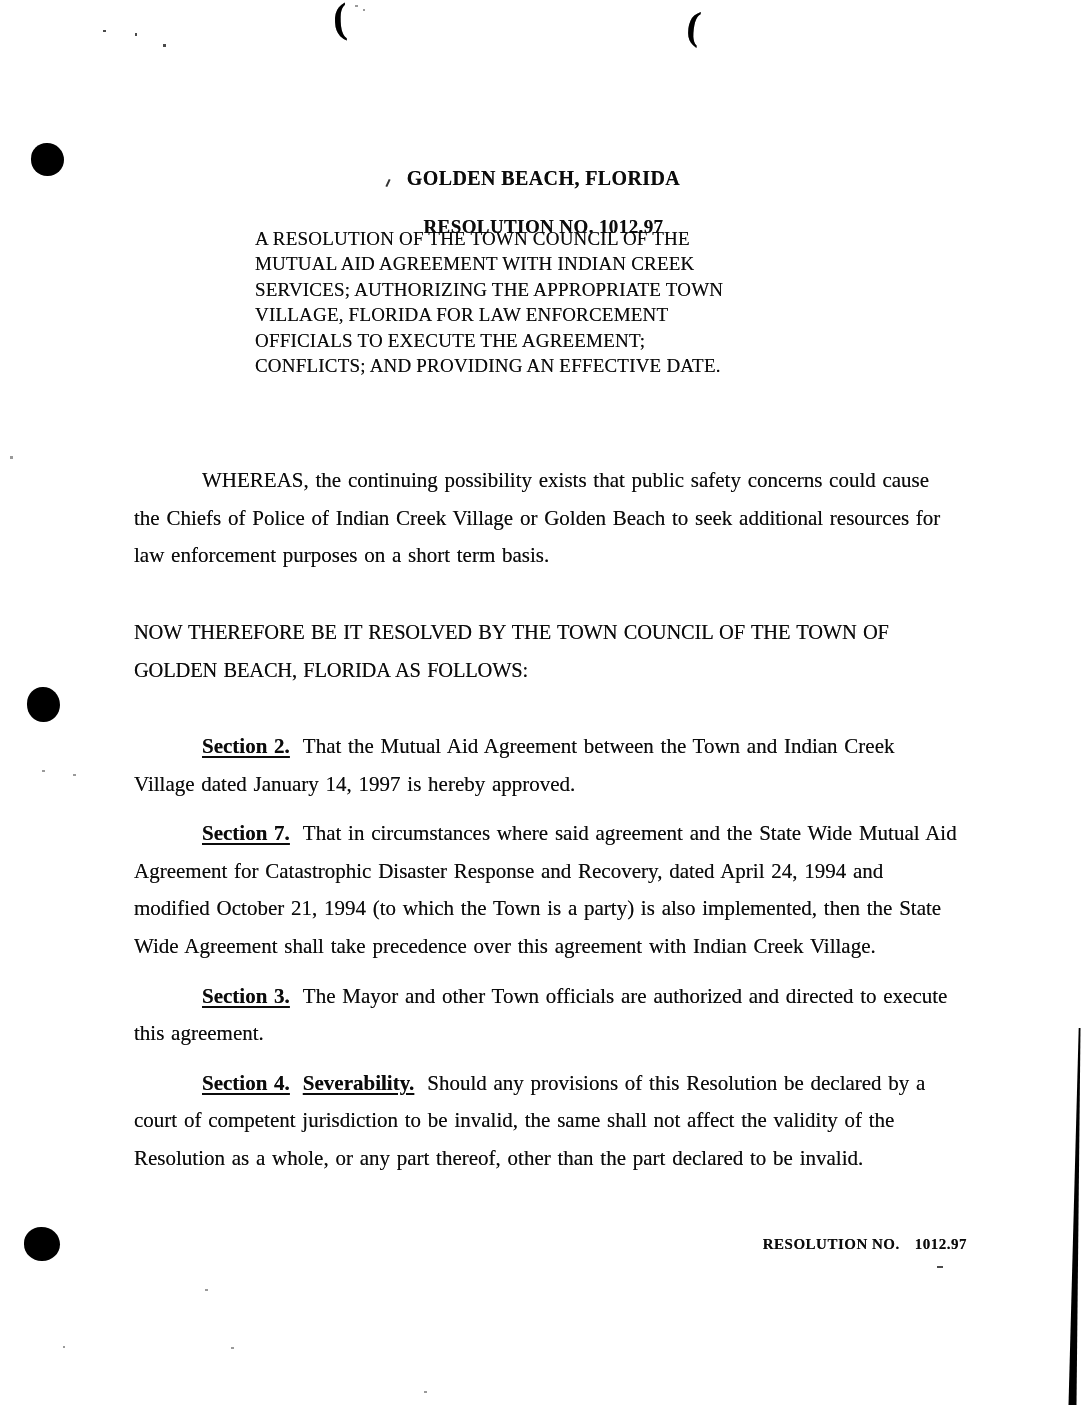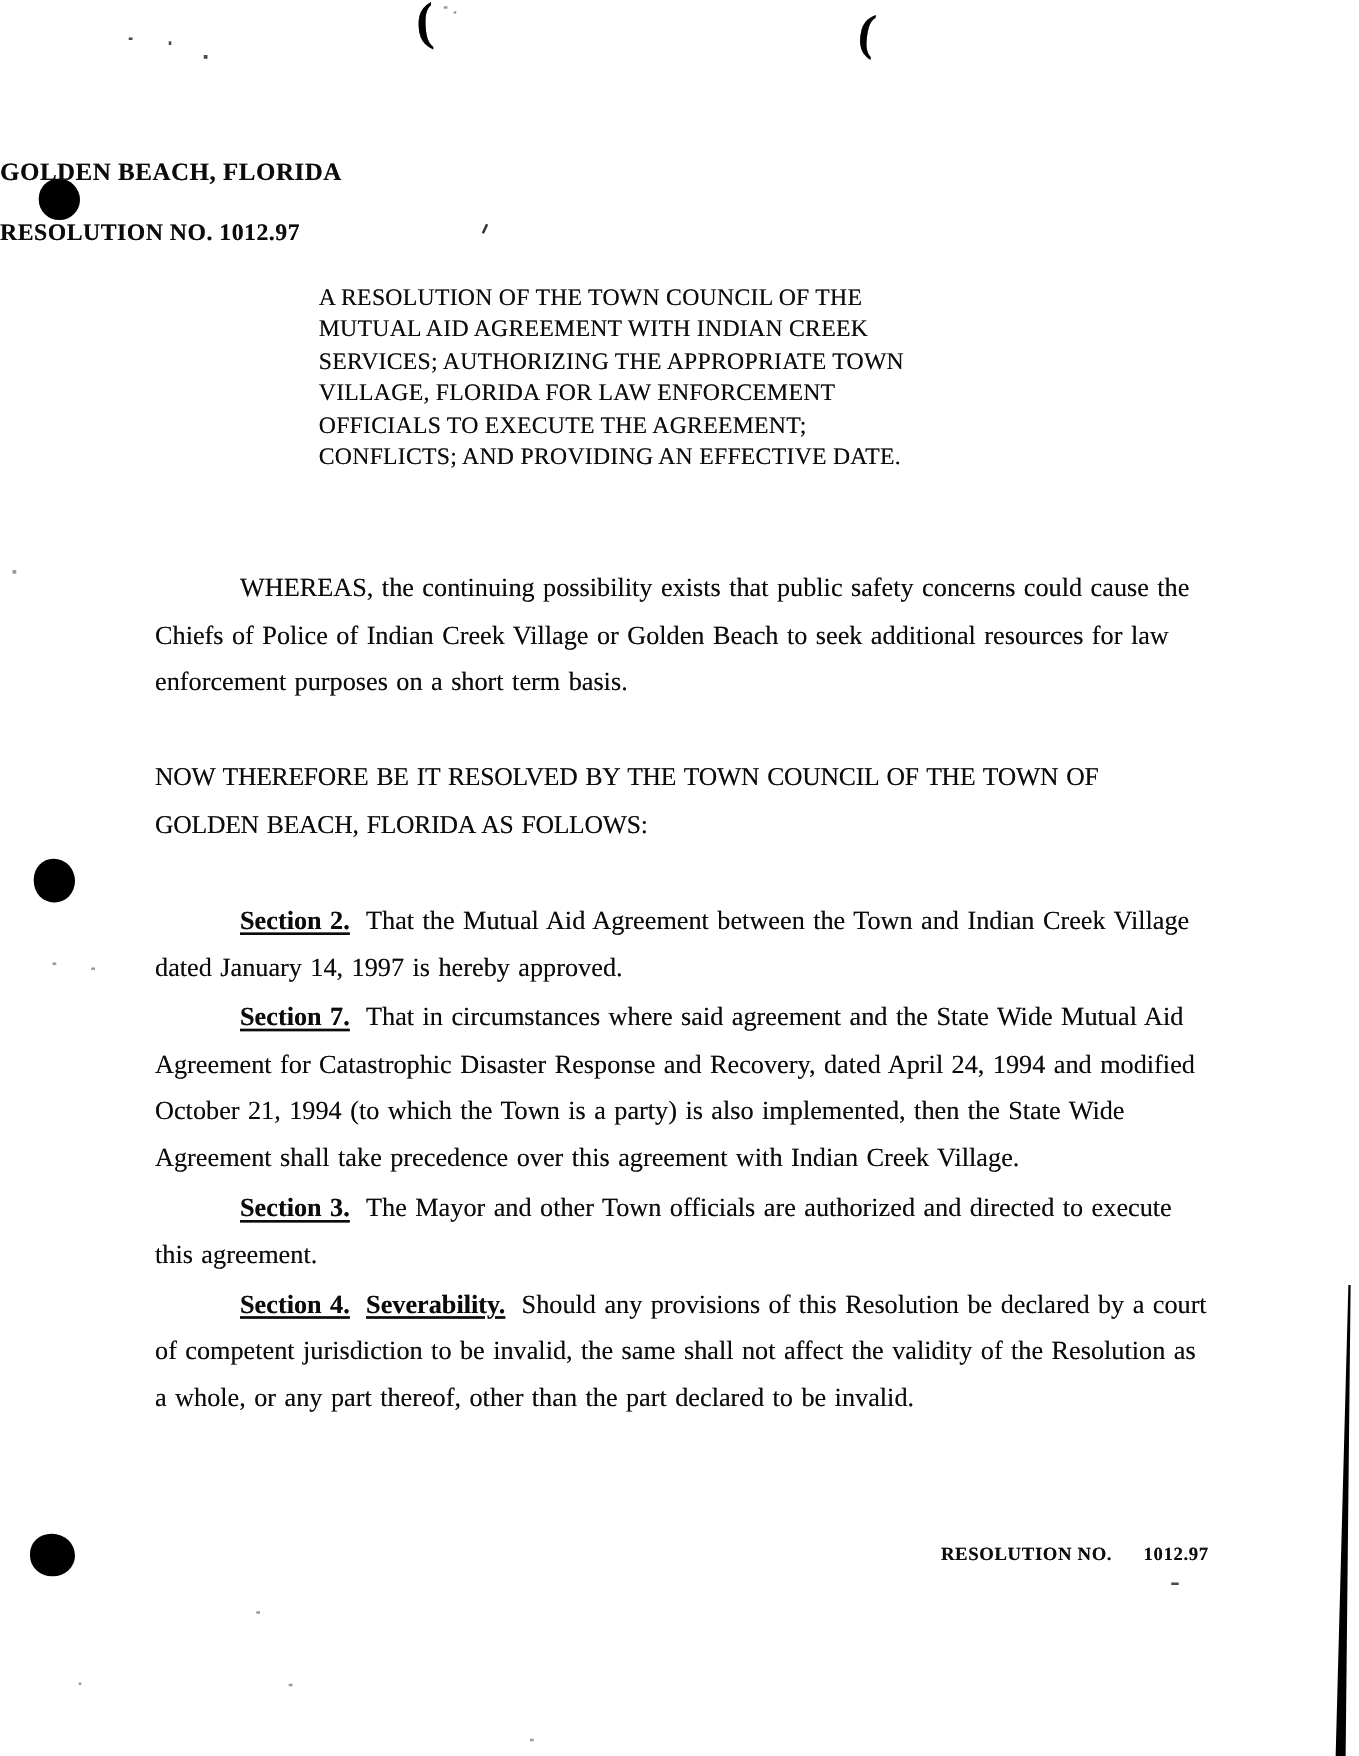--- a/index.html
+++ b/index.html
@@ -11,21 +11,23 @@
     font-family: "Liberation Serif", serif;
     color: #0b0b0b;
     overflow: hidden;
     text-shadow: 0 0 0.45px rgba(0,0,0,0.55);
   }
   
   .hdr {
     position: absolute;
     left: 0;
     width: 100%;
+    text-align: center;
     font-weight: bold;
+    margin-top: 40px;
   }
   .hdr-city { top: 127px; font-size: 20px; letter-spacing: 0.4px; }
   .hdr-res  { top: 176px; font-size: 19px; letter-spacing: 0.4px; }
 
   
   .caption {
     position: absolute;
     left: 255px;
     top: 226px;
     width: 610px;
@@ -39,41 +41,41 @@
     position: absolute;
     left: 122px;
     width: 848px;
     font-size: 21px;
     line-height: 37.6px;
     word-spacing: 1.5px;
   }
   .whereas { top: 450px; }
   .resolved { top: 602px; letter-spacing: -0.2px; font-size: 20.5px; }
   .sections { top: 716px; }
-  p.par { margin: 2px; }
+  p.par { margin: 12px; }
   p.indent { text-indent: 68px; }
   .seclabel {
     font-weight: bold;
     text-decoration: underline;
     text-decoration-thickness: 1.6px;
     text-underline-offset: 3px;
     margin-right: 13px;
   }
 
   
   .footer {
     position: absolute;
     top: 1236px;
     right: 120px;
     font-weight: bold;
     font-size: 15px;
     letter-spacing: 0.5px;
     white-space: nowrap;
   }
-  .footer .num { margin-left: 25px; }
+  .footer .num { margin-left: 15px; }
 
   
   .punch { position: absolute; background: #000; border-radius: 48% 52% 50% 50%; }
   .punch1 { left: 31px; top: 143px; width: 33px; height: 33px; }
   .punch2 { left: 27px; top: 687px; width: 33px; height: 35px; }
   .punch3 { left: 24px; top: 1227px; width: 36px; height: 34px; }
   .paren { position: absolute; color: #000; font-family: "Liberation Serif", serif; }
   .paren1 { left: 333px; top: -6px; font-size: 42px; font-weight: bold; transform: rotate(-3deg); }
   .paren2 { left: 687px; top: 2px; font-size: 40px; font-weight: bold; transform: rotate(7deg); }
   .edge-line { position: absolute; left: 0; top: 0; pointer-events: none; }

